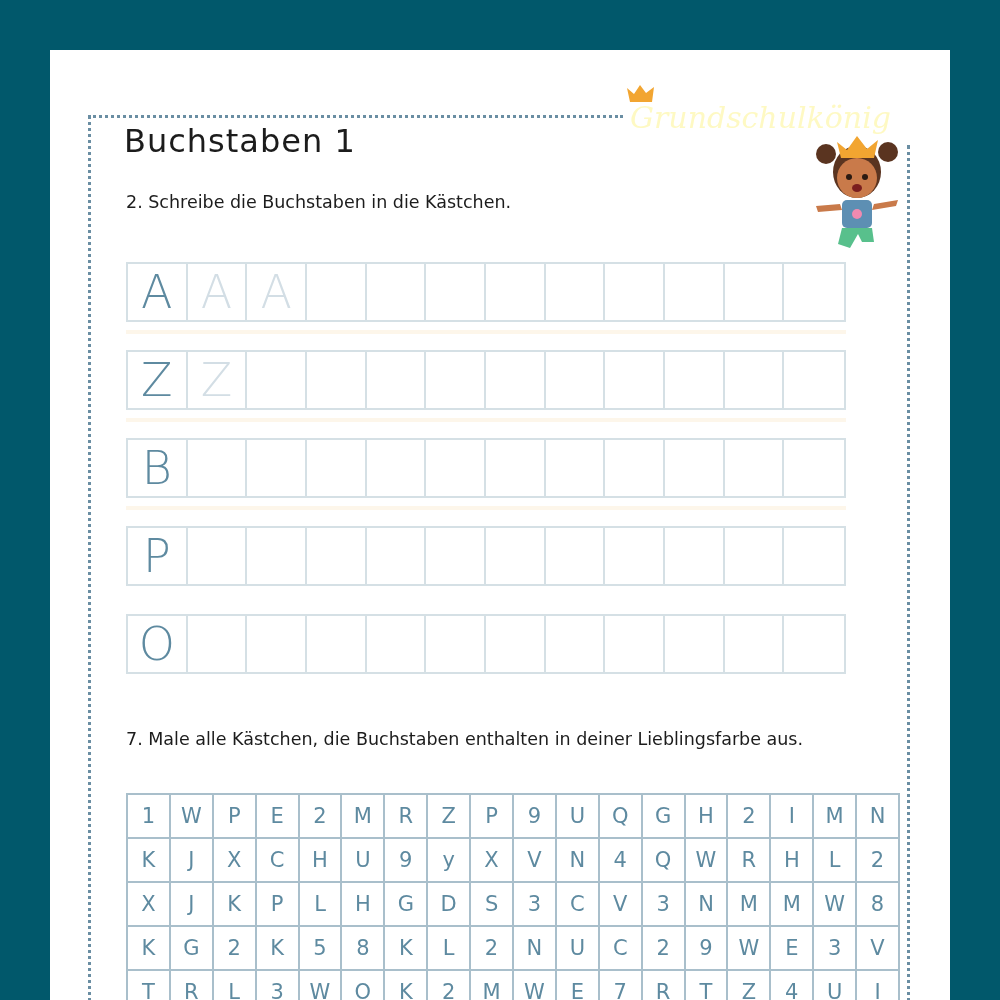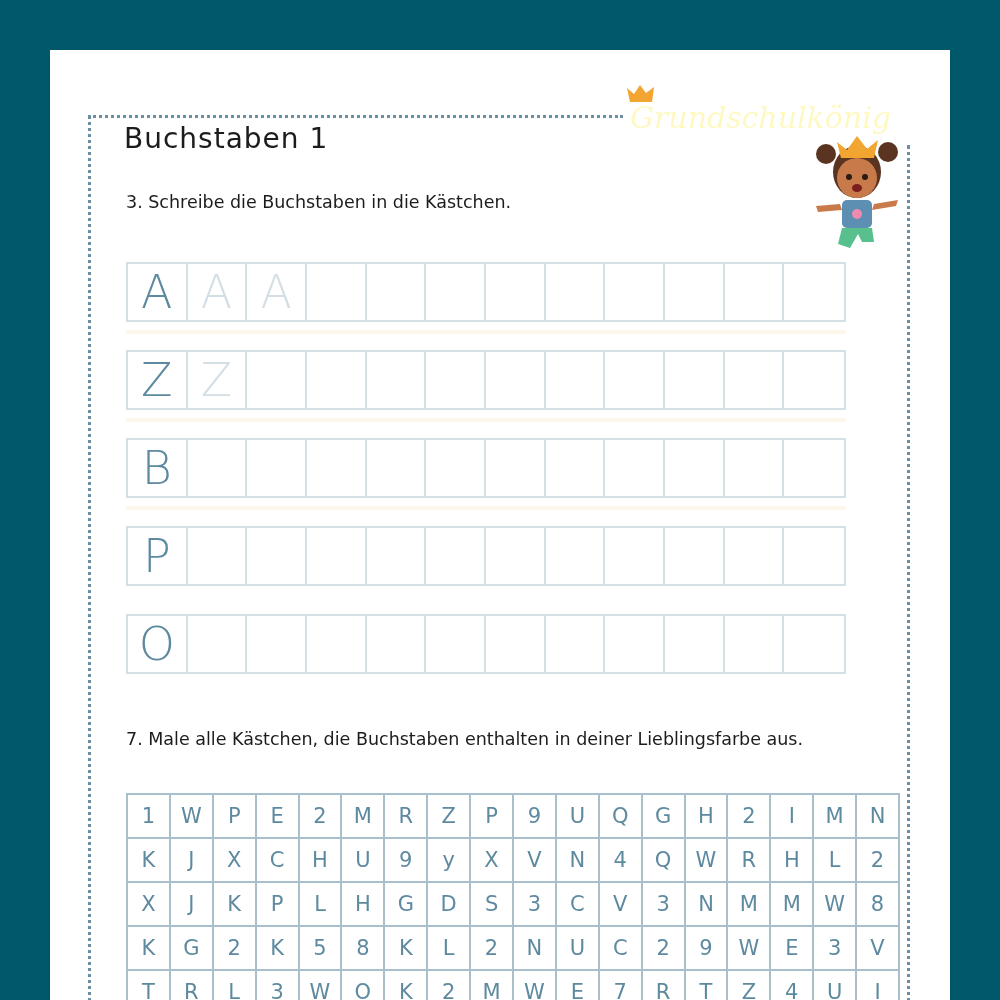--- a/index.html
+++ b/index.html
@@ -4,21 +4,21 @@
 <style>
   html, body { margin:0; padding:0; }
   body { width:1000px; height:1000px; background:#01586b; position:relative; overflow:hidden; font-family:"DejaVu Sans", sans-serif; }
   .sheet { position:absolute; left:50px; top:50px; width:900px; height:960px; background:#ffffff; }
   .dot-border-top { position:absolute; left:88px; top:115px; width:535px; height:0; border-top:3px dotted #6a8ea3; }
   .dot-border-left { position:absolute; left:88px; top:115px; width:0; height:900px; border-left:3px dotted #6a8ea3; }
   .dot-border-right { position:absolute; left:907px; top:145px; width:0; height:870px; border-left:3px dotted #6a8ea3; }
   .brand { position:absolute; left:630px; top:100px; font-family:"DejaVu Serif", serif; font-style:italic; font-size:30px; color:#fef9c3; letter-spacing:0px; }
   .brand-crown { position:absolute; left:626px; top:84px; }
   .mascot { position:absolute; left:812px; top:132px; width:90px; height:124px; }
-  .title { position:absolute; left:124px; top:122px; font-family:"DejaVu Sans", sans-serif; font-size:28px; color:#1c1c1c; letter-spacing:1px; }
+  .title { position:absolute; left:124px; top:122px; font-family:"DejaVu Sans", sans-serif; font-size:32px; color:#1c1c1c; letter-spacing:1px; }
   .task { position:absolute; left:126px; font-size:17.5px; color:#1c1c1c; }
   .task1 { top:192px; }
   .task2 { top:729px; }
   .write-row { position:absolute; left:126px; width:720px; height:60px; display:grid; grid-template-columns:repeat(12, 1fr); border:2px solid #d5e0e5; box-sizing:border-box; }
   .write-cell { border-right:2px solid #d5e0e5; display:flex; align-items:center; justify-content:center; font-family:"DejaVu Sans", sans-serif; font-size:46px; font-weight:300; line-height:1; }
   .write-cell:last-child { border-right:none; }
   .c-model { color:#5e8aa0; }
   .c-trace { color:#d3dee5; }
   .row-sep { position:absolute; left:126px; width:720px; height:4px; background:#fdf6ea; }
   .letter-grid { position:absolute; left:126px; top:793px; width:772px; display:grid; grid-template-columns:repeat(18, 1fr); border-top:2px solid #a9bfcb; border-left:2px solid #a9bfcb; }
@@ -47,21 +47,21 @@
   <circle cx="53" cy="45" r="3" fill="#2b1a12"></circle>
   <ellipse cx="45" cy="56" rx="5" ry="4" fill="#7a1e1e"></ellipse>
   <path d="M4 74 L28 72 L30 78 L6 80 Z" fill="#c97a4a"></path>
   <path d="M86 68 L62 72 L60 78 L84 74 Z" fill="#c97a4a"></path>
   <rect x="30" y="68" width="30" height="28" rx="5" fill="#5d8fb3"></rect>
   <circle cx="45" cy="82" r="5" fill="#f08ab0"></circle>
   <path d="M30 96 L60 96 L62 110 L50 110 L46 102 L38 116 L26 112 Z" fill="#58c08c"></path>
 </svg>
 
 <div class="title">Buchstaben 1</div>
-<div class="task task1">3. Schreibe die Buchstaben in die Kästchen.</div>
+<div class="task task1">2. Schreibe die Buchstaben in die Kästchen.</div>
 
 <div class="write-row" style="top:262px">
   <div class="write-cell c-model">A</div>
   <div class="write-cell c-trace">A</div>
   <div class="write-cell c-trace">A</div>
   <div class="write-cell"></div>
   <div class="write-cell"></div>
   <div class="write-cell"></div>
   <div class="write-cell"></div>
   <div class="write-cell"></div>

